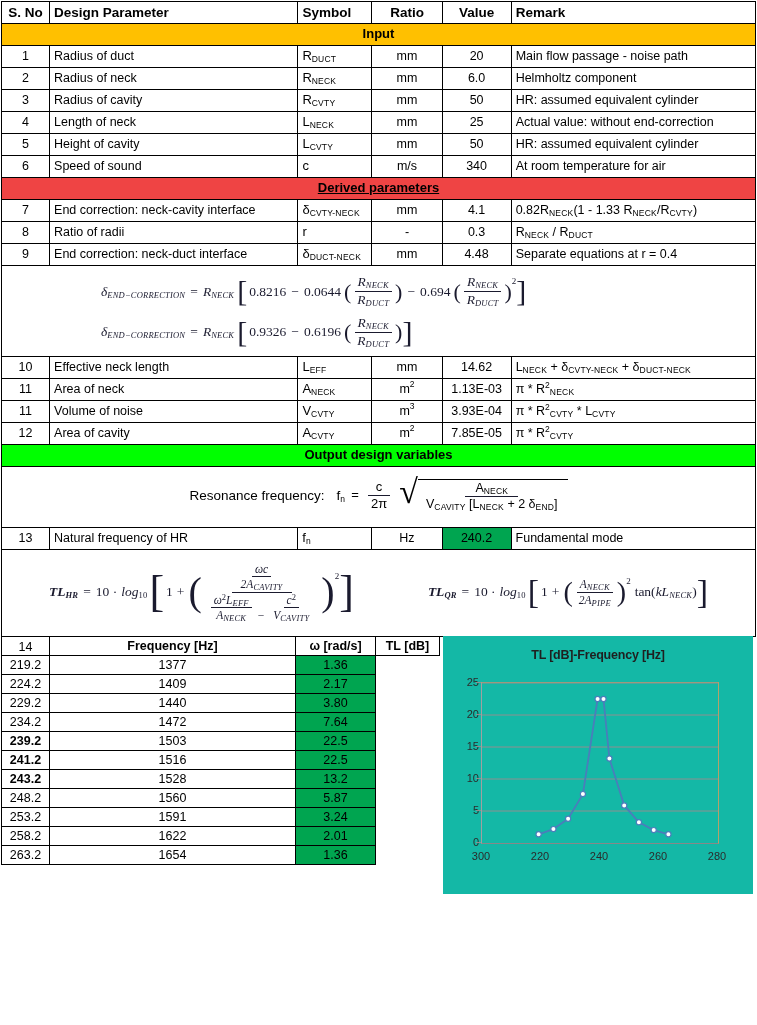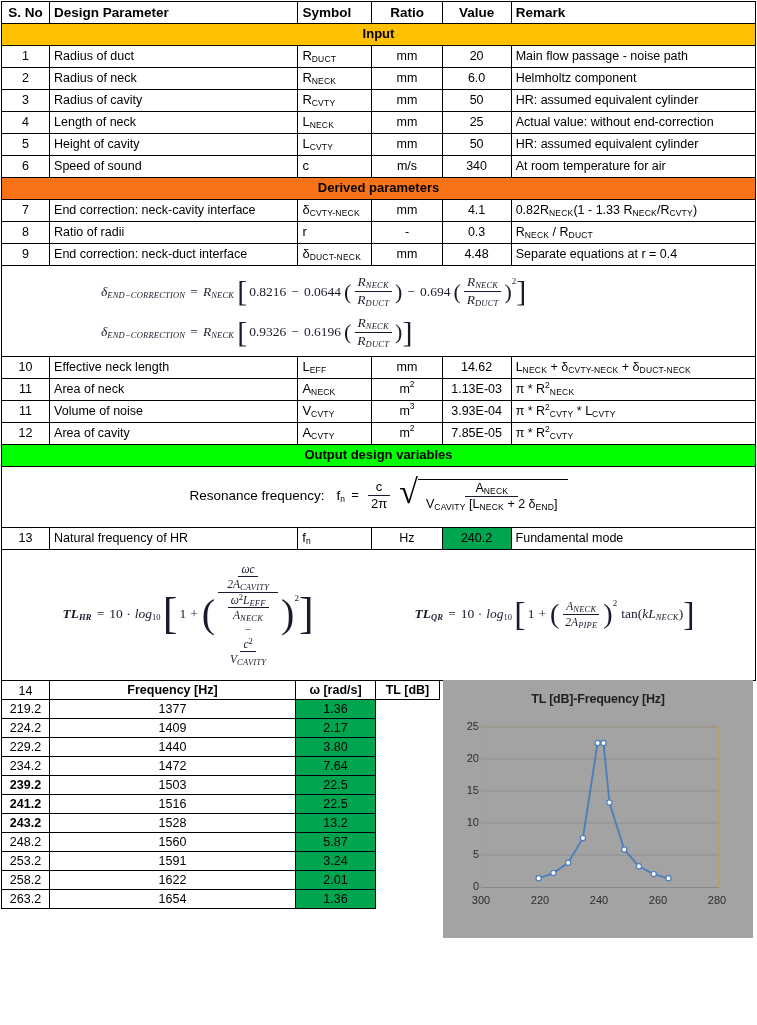--- a/index.html
+++ b/index.html
@@ -43,21 +43,21 @@
 
   .hdr td{font-weight:bold;font-size:13.5px;height:47px;vertical-align:top;padding-top:4px;}
   .ctr{text-align:center;}
   .band td{
     font-weight:bold;
     text-align:center;
     height:23px;
     font-size:13px;
   }
   .band-input td{background:#FFC000;}
-  .band-derived td{background:#f97316;}
+  .band-derived td{background:#ef4444;text-decoration:underline;}
   .band-output td{background:#00FF00;}
   .greencell{background:#00A550;text-align:center;}
   sub{font-size:8.5px;vertical-align:baseline;position:relative;top:2px;letter-spacing:0.2px;}
   sup{font-size:8.5px;vertical-align:baseline;position:relative;top:-5px;}
   .sym{font-size:13px;}
   .u2 sup{top:-6px;}
 
   
   .formula-cell{
     height:auto;
@@ -110,21 +110,21 @@
   col.b-omega{width:80px;}
   col.b-tl{width:64px;}
   .btab .bh td{font-weight:bold;}
   .btab .tlc{background:#00A550;}
   .bold{font-weight:bold;}
 
   
   .chartbox{
     position:absolute;
     left:443px;top:0px;width:310px;height:258px;
-    background:#a3a3a3;
+    background:#14b8a6;
   }
   .chart-title{
     text-align:center;font-weight:bold;font-size:12.5px;color:#1f1f1f;
     margin-top:12px;letter-spacing:-0.2px;
   }
   .plot{
     position:absolute;left:38px;top:46px;width:238px;height:162px;
     border-left:1px solid #a0a0a0;border-right:1px solid #b3a26a;
     border-top:1px solid #b3a26a;border-bottom:1px solid #888;
     box-sizing:border-box;
@@ -402,21 +402,21 @@
               <span class="nobr" style="font-style:normal;margin-left:2px;">1</span>
               <span class="nobr" style="margin:0 4px;">+</span>
               <span class="parenb" style="font-size:40px;">(</span>
               <span class="frac" style="font-size:11.5px;">
                 <span class="num">
                   <span class="frac">
                     <span class="num">ωc</span>
                     <span class="den">2A<sub>CAVITY</sub></span>
                   </span>
                 </span>
-                <span class="den" style="display:flex;align-items:center;flex-direction:column;">
+                <span class="den" style="display:flex;align-items:flex-end;">
                   <span class="frac">
                     <span class="num">ω<sup style="font-style:normal;top:-4px;">2</sup>L<sub>EFF</sub></span>
                     <span class="den">A<sub>NECK</sub></span>
                   </span>
                   <span class="nobr" style="margin:0 3px;">−</span>
                   <span class="frac">
                     <span class="num">c<sup style="font-style:normal;top:-4px;">2</sup></span>
                     <span class="den">V<sub>CAVITY</sub></span>
                   </span>
                 </span>

